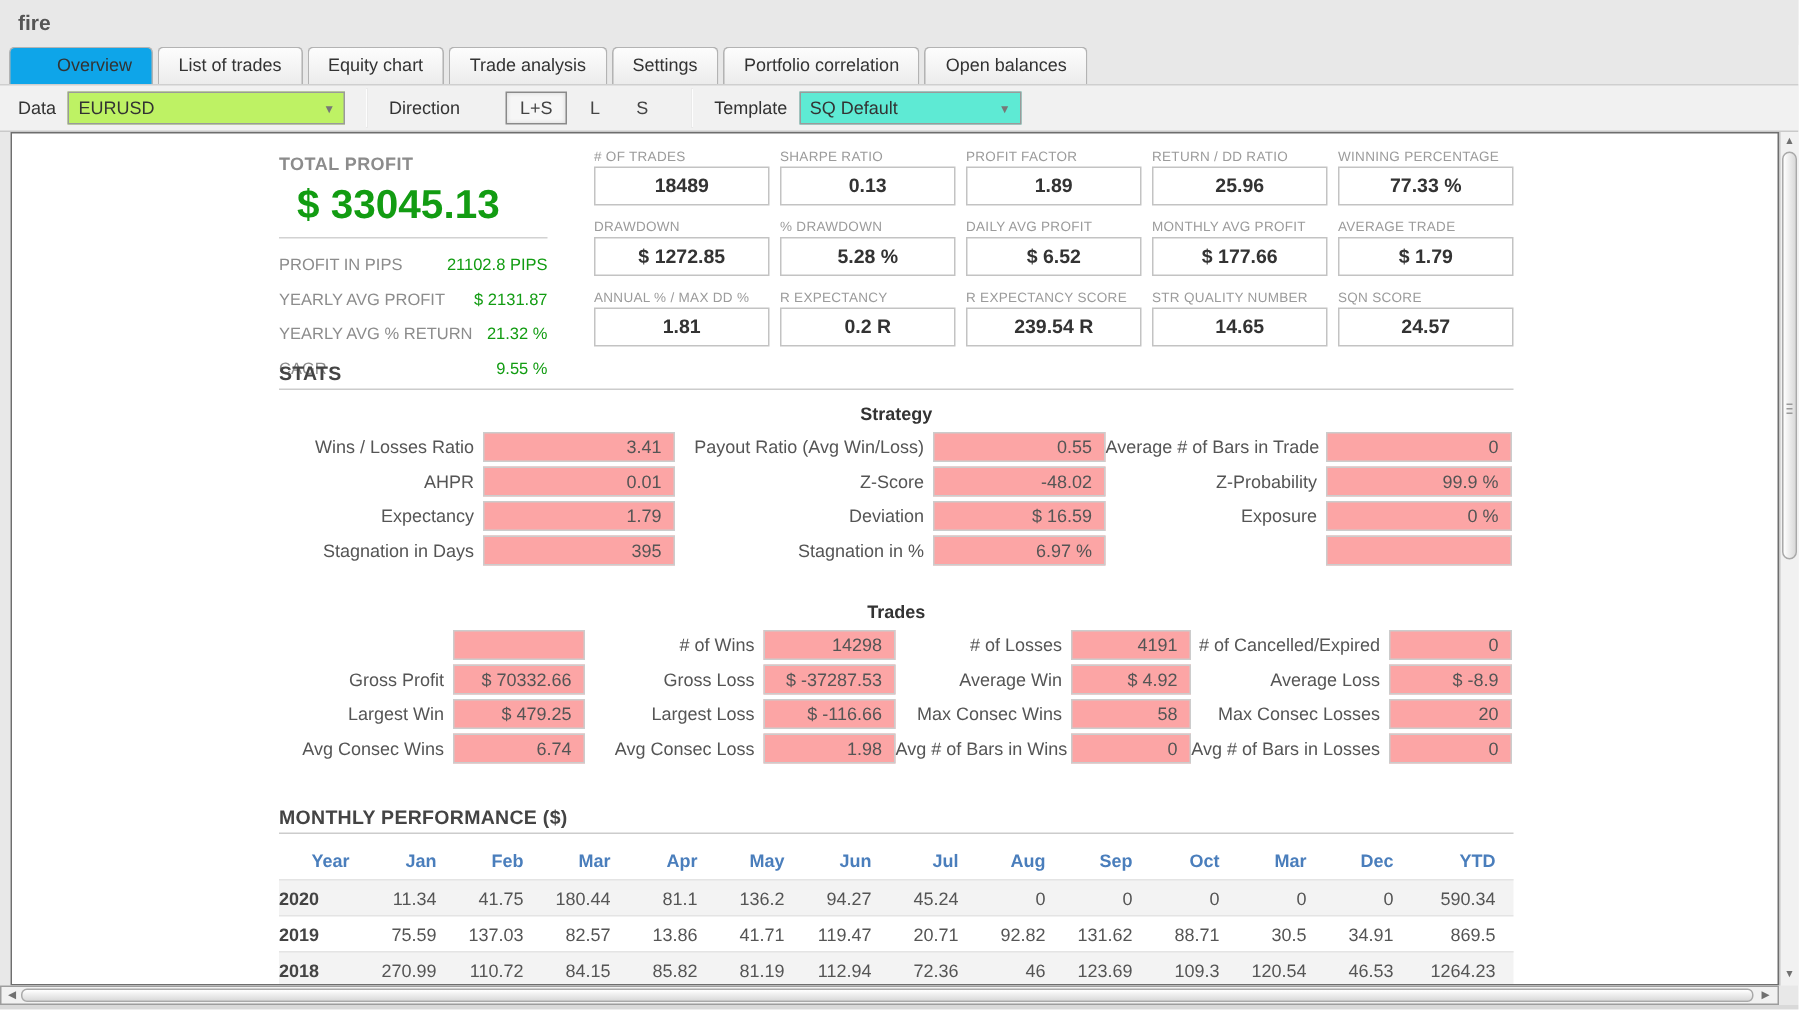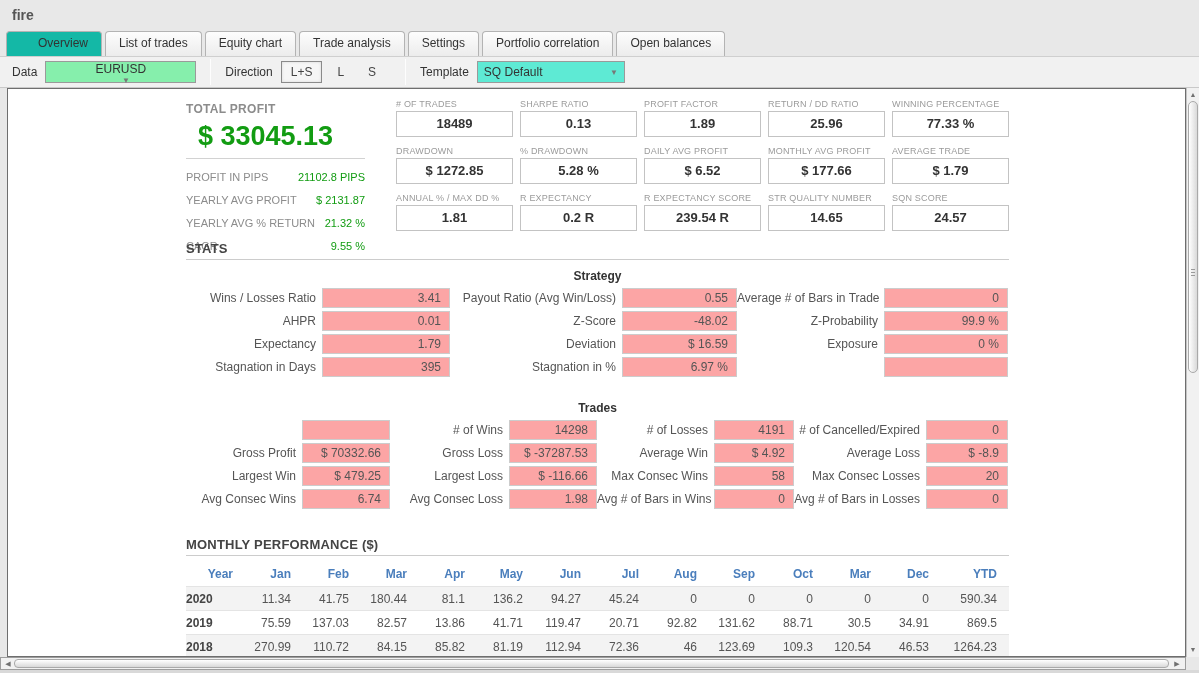--- a/index.html
+++ b/index.html
@@ -12,36 +12,36 @@
   .titlebar { position:absolute; left:0; top:0; width:1199px; height:30px;
     display:flex; align-items:center; gap:14px; padding-left:12px; background:#e8e8e8; }
   .app-title { font-size:14px; font-weight:bold; color:#555; }
   .app-subtitle { font-size:12px; color:#ababab; }
 
   
   .tabbar { position:absolute; left:6px; top:31px; height:25px; display:flex; gap:3px; }
   .tab { padding:4px 13px 3px; font-size:12px; color:#333; white-space:nowrap;
     background:linear-gradient(#fdfdfd,#ececec); border:1px solid #b3b3b3; border-bottom:none;
     border-radius:4px 4px 0 0; cursor:default; }
-  .tab.active { background:#14b8a6;padding-left:31px; }
+  .tab.active { background:#0ea5e9;padding-left:31px; }
 
   
   .toolbar { position:absolute; left:0; top:56px; width:1199px; height:32px;
     background:#f1f1f1; border-top:1px solid #cfcfcf; border-bottom:1px solid #c9c9c9;
     display:flex; align-items:center; padding-left:12px; font-size:12px; }
   .tb-label { margin-right:8px; color:#333; }
   .select { height:22px; display:flex; align-items:center; justify-content:space-between;
     border:1px solid #9a9a9a; padding:0 6px; font-size:12px; color:#333; }
   .select .arrow { color:#777; font-size:8px; margin-left:10px; }
-  .select.gray { background:#86efac; width:151px;flex-direction:column; }
+  .select.gray { background:#bef264; width:185px; }
   .select.white { background:#5eead4; width:148px; }
   .tb-sep { width:1px; height:26px; background:#bdbdbd; border-right:1px solid #fdfdfd; margin:0 14px; }
   .dir-group { display:flex; align-items:center; }
   .dir-btn { padding:3px 9px; margin-right:6px; font-size:12px; color:#444; cursor:default; }
-  .dir-btn.selected { border:1px solid #8a8a8a; background:#f6f6f6; box-shadow:inset 0 0 3px #d6d6d6; }
+  .dir-btn.selected { border:1px solid #8a8a8a; background:#f6f6f6; box-shadow:inset 0 0 3px #d6d6d6;margin-left:22px; }
 
   
   .panel { position:absolute; left:7px; top:88px; width:1179px; height:569px;
     background:#fff; border:1px solid #6e6e6e; overflow:hidden; }
 
   
   .tp-block { position:absolute; left:178px; top:13px; width:179px; }
   .tp-label { font-size:12px; font-weight:bold; color:#8c8c8c; letter-spacing:.3px; }
   .tp-value { font-size:27px; font-weight:bold; margin:5px 0 6px 12px; white-space:nowrap; }
   .tp-divider { border-top:1px solid #d2d2d2; margin:2px 0 6px; }

